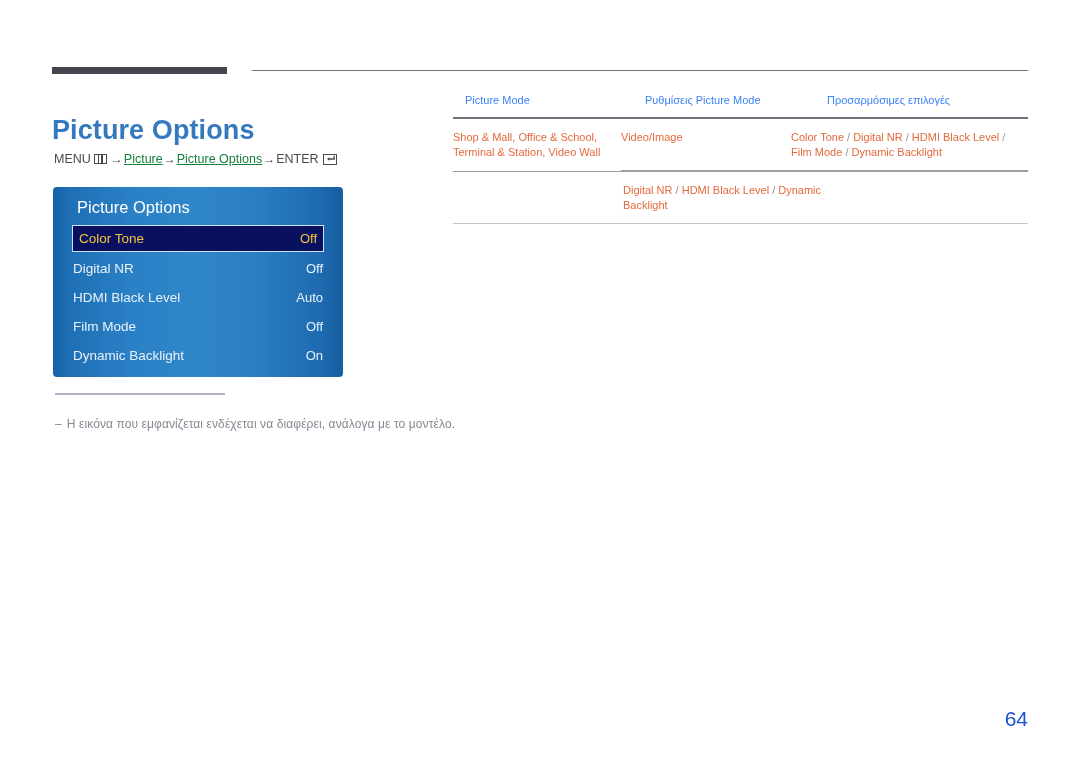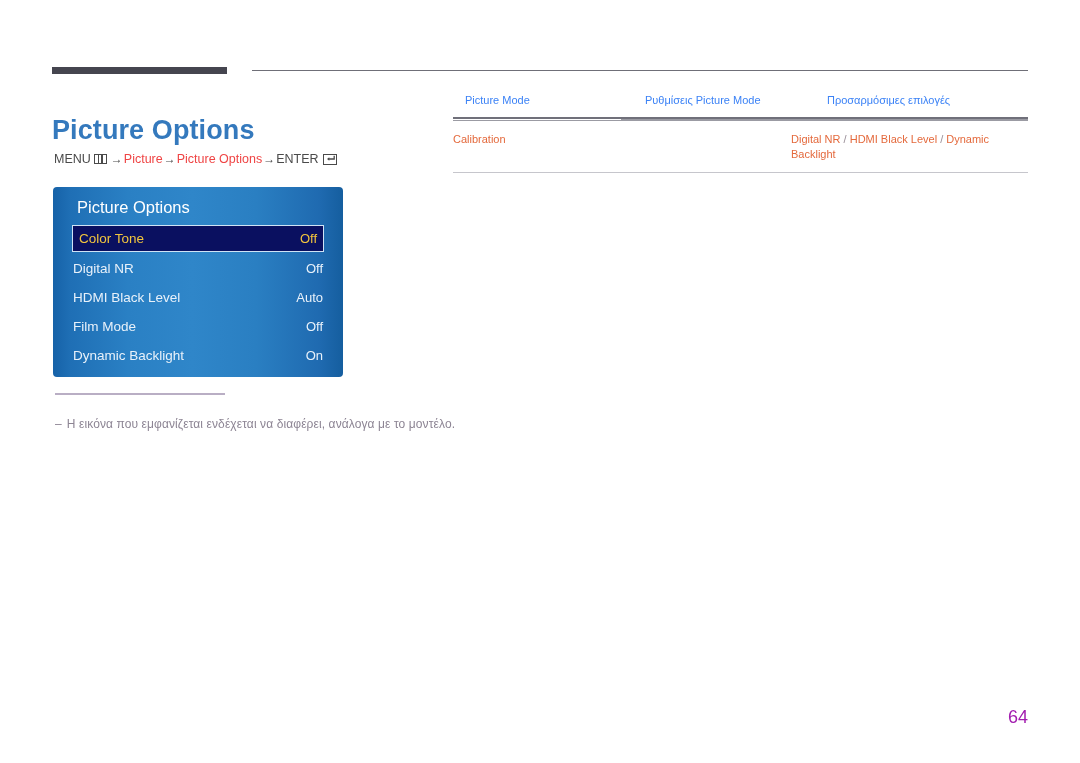--- a/index.html
+++ b/index.html
@@ -48,21 +48,21 @@
   #breadcrumb {
     position: absolute;
     left: 54px;
     top: 152px;
     font-size: 12.5px;
     color: #4a4a4a;
     white-space: nowrap;
     display: flex;
     align-items: center;
   }
-  #breadcrumb .crumb-accent { color: #ef4444; }
+  #breadcrumb .crumb-accent { color: #15803d; text-decoration: underline; }
   #breadcrumb .arrow { color: #4a4a4a; font-size: 12px; padding: 0 1px; }
 
   .icon-menu {
     display: inline-block;
     width: 13px;
     height: 10px;
     border: 1.4px solid #4a4a4a;
     box-sizing: border-box;
     position: relative;
     margin: 0 3px 0 3px;
@@ -219,22 +219,22 @@
     height: 1px;
     background: #c6c6cc;
     width: 575px;
   }
 
   
   #page-number {
     position: absolute;
     right: 52px;
     top: 707px;
-    font-size: 18px;
-    color: #a21caf;
+    font-size: 21px;
+    color: #1d4ed8;
   }
 </style>
 </head>
 <body>
 
 <div id="top-rule-thick"></div>
 <div id="top-rule-thin"></div>
 
 <h1 id="page-title">Picture Options</h1>
 
@@ -290,28 +290,32 @@
 </div>
 
 <div id="spec-table">
 
   <div class="thead">
     <div class="th col1">Picture Mode</div>
     <div class="th col2">Ρυθμίσεις Picture Mode</div>
     <div class="th col3">Προσαρμόσιμες επιλογές</div>
   </div>
 
+  <div class="trow">
+    <div class="td col1">Shop &amp; Mall, Office &amp; School, Terminal &amp; Station, Video Wall</div>
+    <div class="td col2">Video/Image</div>
+    <div class="td col3">Color Tone<span class="sep"> / </span>Digital NR<span class="sep"> / </span>HDMI Black Level<span class="sep"> / </span>Film Mode<span class="sep"> / </span>Dynamic Backlight</div>
+  </div>
 
   <div class="rule-partial"></div>
 
 
   <div class="rule-full"></div>
 
   <div class="trow">
-    <div class="td col1">Calibration</div>
     <div class="td col2"></div>
     <div class="td col3">Digital NR<span class="sep"> / </span>HDMI Black Level<span class="sep"> / </span>Dynamic Backlight</div>
   </div>
 
   <div class="rule-bottom"></div>
 </div>
 
 <div id="page-number">64</div>
 
 </body></html>

